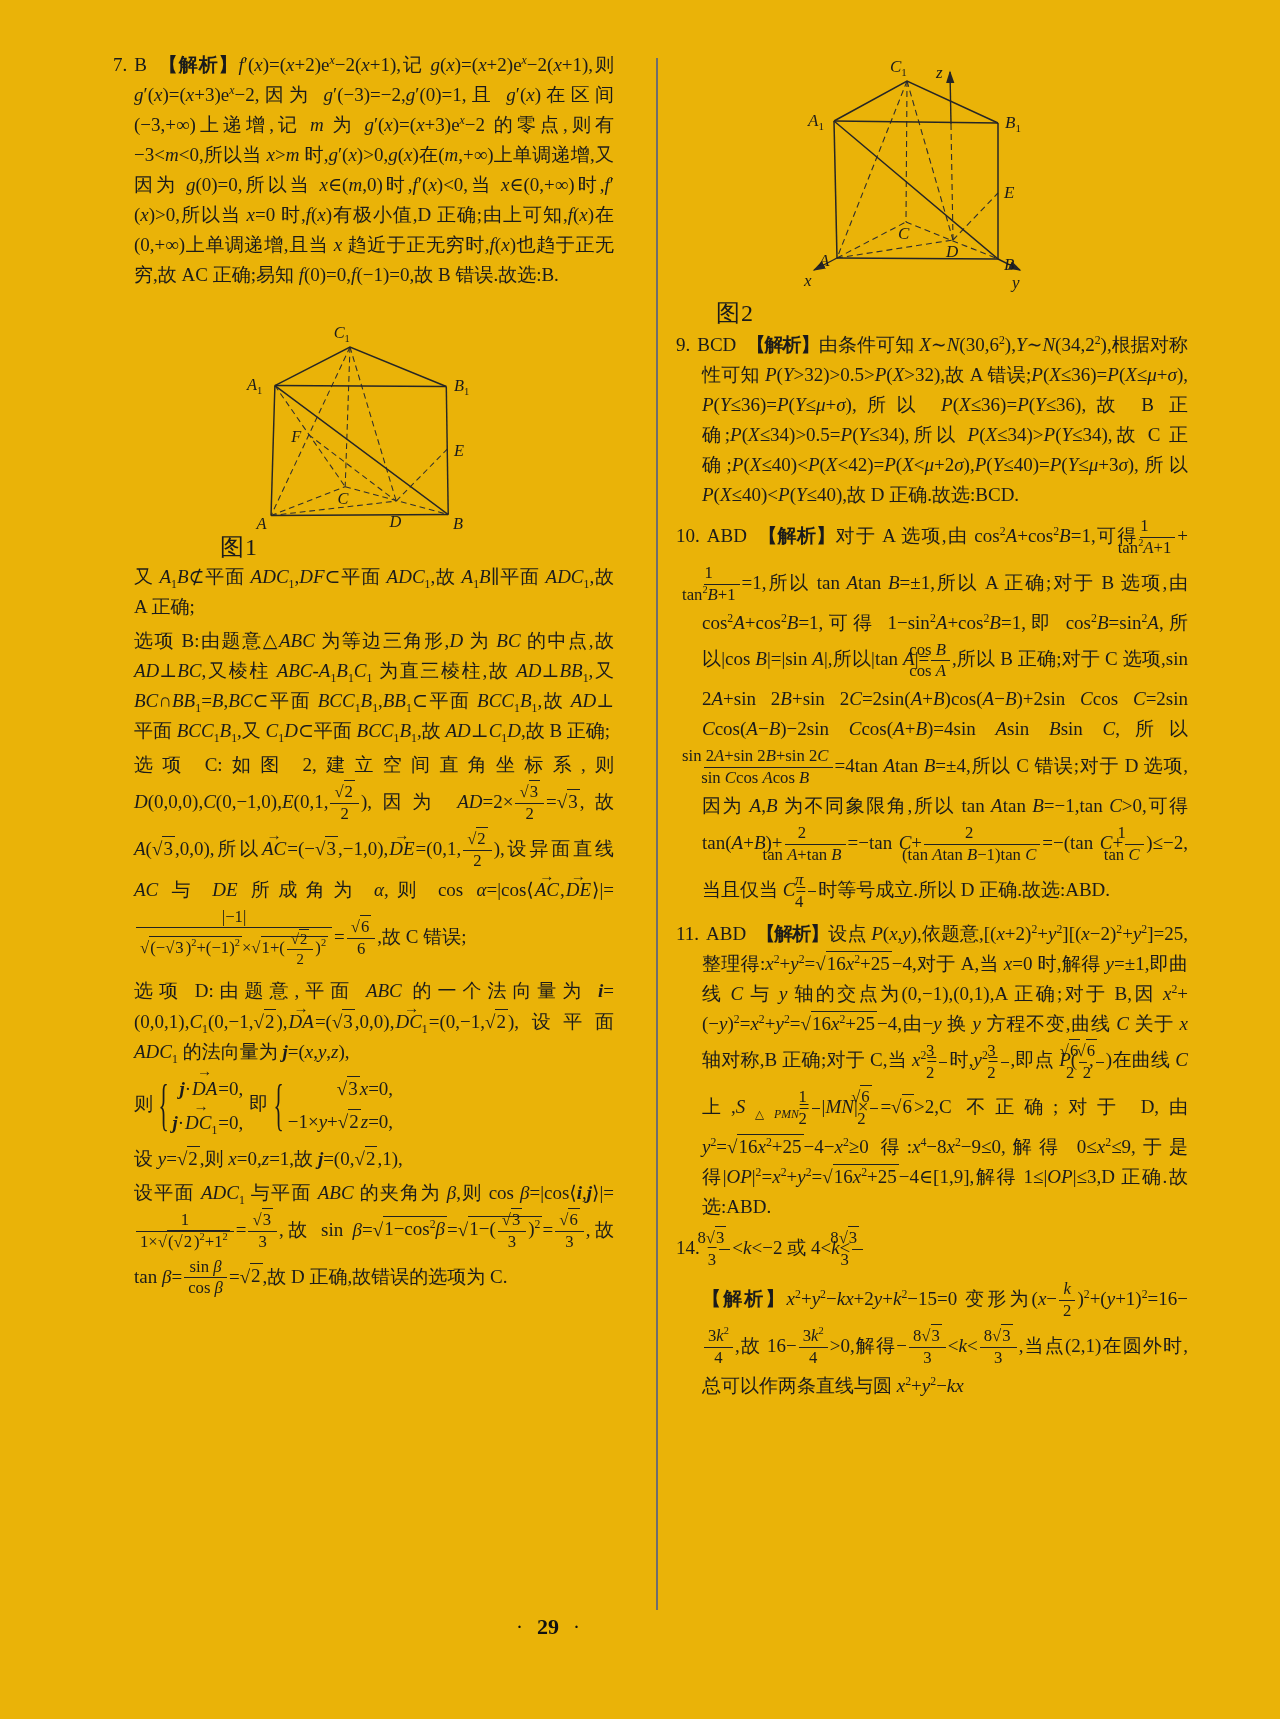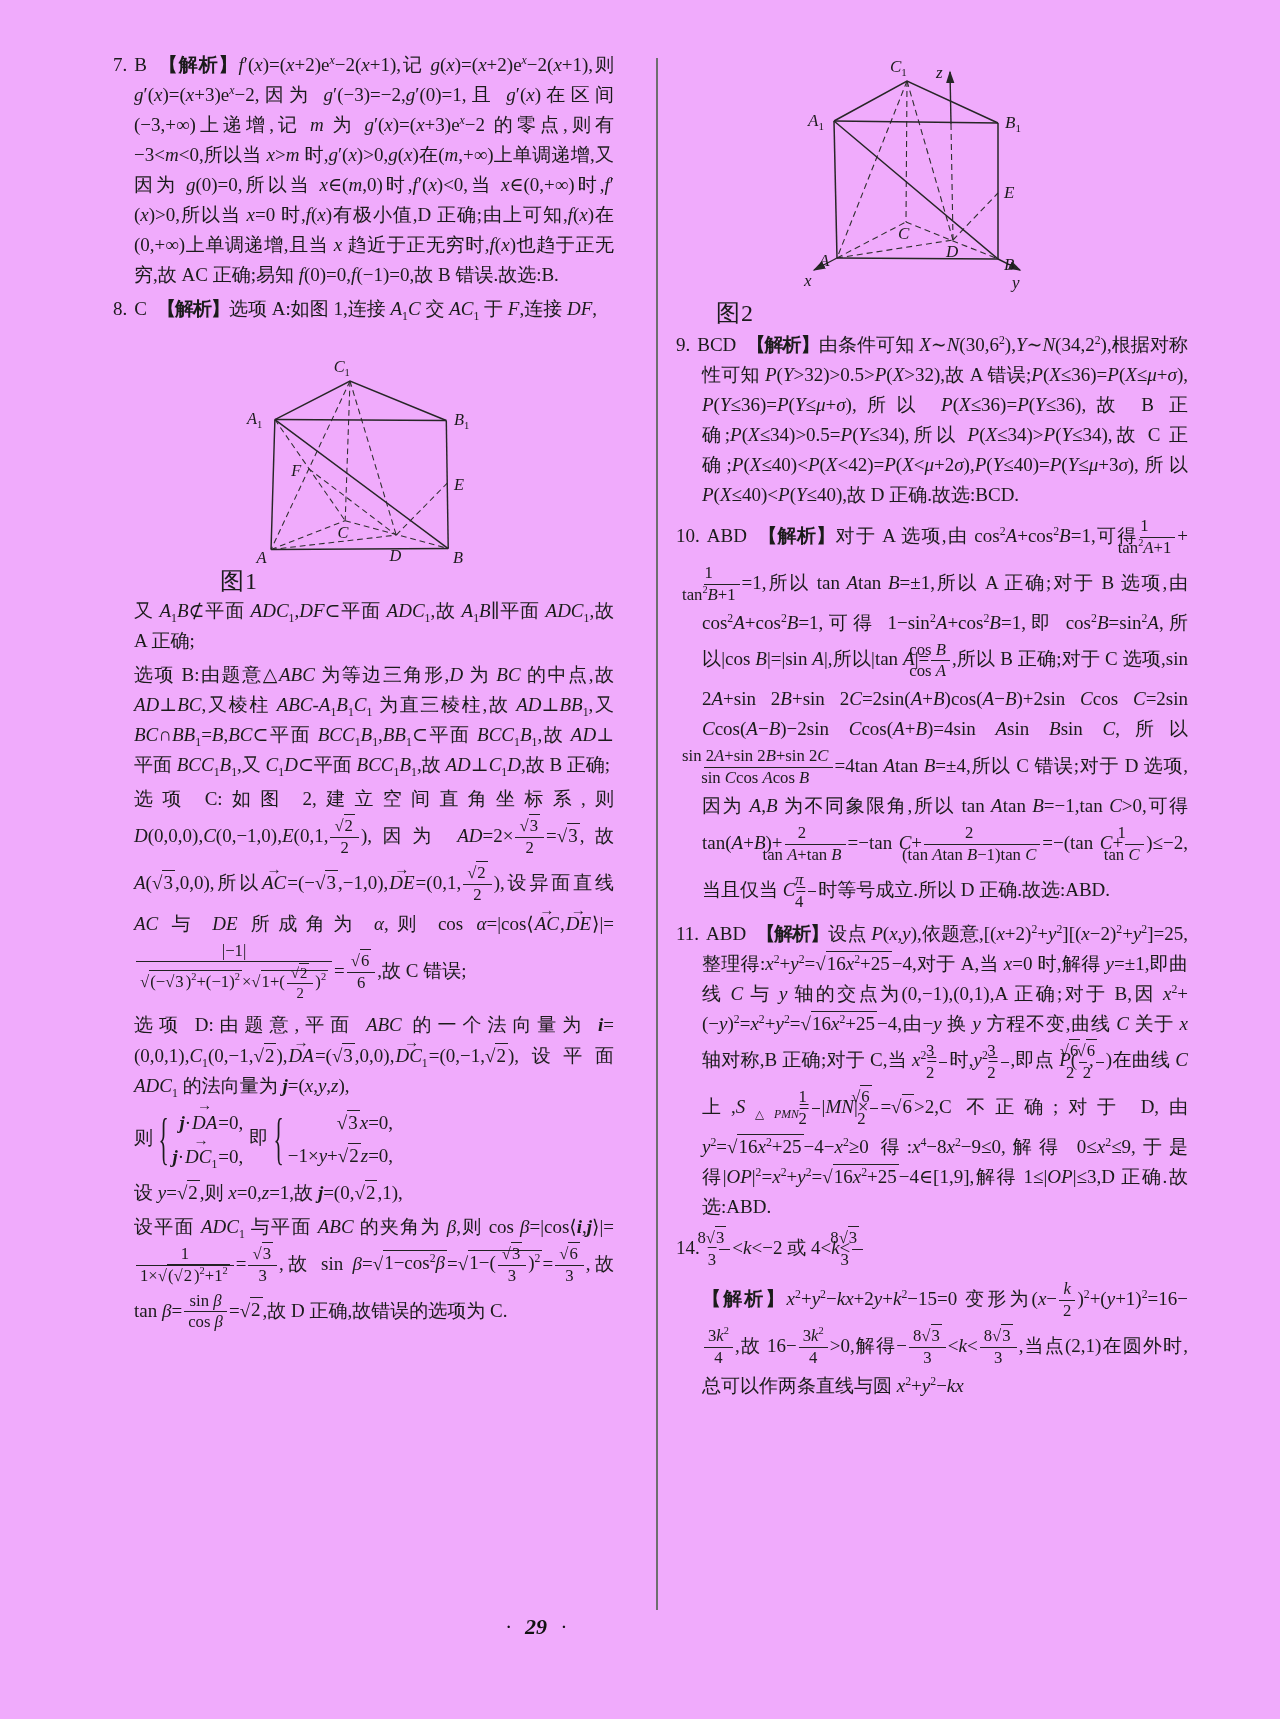--- a/index.html
+++ b/index.html
@@ -1,16 +1,16 @@
 <!DOCTYPE html>
 <html><head>
 <meta charset="utf-8">
 <style>
   html,body{margin:0;padding:0;background:#e8e8e6;}
-  .page{position:relative;width:1280px;height:1719px;background:#f0abfc;overflow:hidden;
+  .page{position:relative;width:1280px;height:1719px;background:#eab308;overflow:hidden;
         font-family:"Liberation Serif","DejaVu Serif",serif;color:#1b1b1b;}
   .col{position:absolute;}
   .col-left{left:100px;top:50px;width:514px;}
   .col-right{left:664px;top:40px;width:524px;}
   .divider{position:absolute;left:656px;top:58px;width:1.5px;height:1552px;background:#6e6e6e;}
   .item{font-size:19px;line-height:30px;text-align:justify;margin:0 0 4px 0;}
   .hang{padding-left:34px;text-indent:-21px;}
   .hang-r{padding-left:38px;text-indent:-26px;}
   .para{padding-left:34px;text-indent:0;}
   .para-r{padding-left:38px;text-indent:0;}
@@ -30,43 +30,40 @@
   .brc{display:inline-block;vertical-align:middle;transform:scaleY(2.4) scaleX(0.9);
        font-size:1.25em;margin:0 3px 0 5px;font-weight:400;}
   .cases{display:inline-block;vertical-align:middle;text-align:right;line-height:1.75;margin-right:6px;}
   .cases>span{display:block;}
   .figwrap{text-align:left;}
   .figwrap-1{margin:6px 0 2px 120px;width:272px;}
   .figwrap-2{margin:0 0 4px 52px;width:312px;}
   .figcap{font-size:24px;line-height:26px;letter-spacing:1px;}
   .flabel{font-size:17px;font-style:italic;fill:#1b1b1b;font-family:"Liberation Serif","DejaVu Serif",serif;}
   .svgsub{font-size:11px;font-style:normal;}
-  .footer{position:absolute;top:1614px;left:0;width:1072px;text-align:center;
-          font-size:21px;color:#111;font-style:italic;}
+  .footer{position:absolute;top:1614px;left:12px;width:1072px;text-align:center;
+          font-size:21px;color:#111;}
   .footer b{margin:0 14px;font-size:22px;}
   svg .sl{stroke:#262626;stroke-width:1.5;fill:none;}
   svg .dl{stroke:#2e2e2e;stroke-width:1.1;fill:none;stroke-dasharray:6 4;}
   svg .ax{stroke:#262626;stroke-width:1.4;fill:none;}
 </style>
 </head>
 <body>
 
 <div class="page">
 
   <div class="divider"></div>
 
   <div class="col col-left">
 
     <div class="item hang">
       <span class="num">7.</span><span class="ans">B</span><span class="tag">【解析】</span><span><i>f</i>′(<i>x</i>)=(<i>x</i>+2)e<sup><i>x</i></sup>−2(<i>x</i>+1),记 <i>g</i>(<i>x</i>)=(<i>x</i>+2)e<sup><i>x</i></sup>−2(<i>x</i>+1),则 <i>g</i>′(<i>x</i>)=(<i>x</i>+3)e<sup><i>x</i></sup>−2,因为 <i>g</i>′(−3)=−2,<i>g</i>′(0)=1,且 <i>g</i>′(<i>x</i>)在区间(−3,+∞)上递增,记 <i>m</i> 为 <i>g</i>′(<i>x</i>)=(<i>x</i>+3)e<sup><i>x</i></sup>−2 的零点,则有−3&lt;<i>m</i>&lt;0,所以当 <i>x</i>&gt;<i>m</i> 时,<i>g</i>′(<i>x</i>)&gt;0,<i>g</i>(<i>x</i>)在(<i>m</i>,+∞)上单调递增,又因为 <i>g</i>(0)=0,所以当 <i>x</i>∈(<i>m</i>,0)时,<i>f</i>′(<i>x</i>)&lt;0,当 <i>x</i>∈(0,+∞)时,<i>f</i>′(<i>x</i>)&gt;0,所以当 <i>x</i>=0 时,<i>f</i>(<i>x</i>)有极小值,D 正确;由上可知,<i>f</i>(<i>x</i>)在(0,+∞)上单调递增,且当 <i>x</i> 趋近于正无穷时,<i>f</i>(<i>x</i>)也趋于正无穷,故 AC 正确;易知 <i>f</i>(0)=0,<i>f</i>(−1)=0,故 B 错误.故选:B.</span>
     </div>
 
-    <div class="item hang">
-      <span class="num">8.</span><span class="ans">C</span><span class="tag">【解析】</span><span>选项 A:如图 1,连接 <i>A</i><sub>1</sub><i>C</i> 交 <i>AC</i><sub>1</sub> 于 <i>F</i>,连接 <i>DF</i>,</span>
-    </div>
 
     <div class="figwrap figwrap-1">
       <svg width="260" height="234" viewBox="0 0 270 243">
         <g class="dl">
           <path d="M135,53 L130,198"></path>
           <path d="M135,53 L53,228"></path>
           <path d="M135,53 L183,213"></path>
           <path d="M57,93 L130,198"></path>
           <path d="M53,228 L130,198"></path>
           <path d="M130,198 L237,227"></path>

